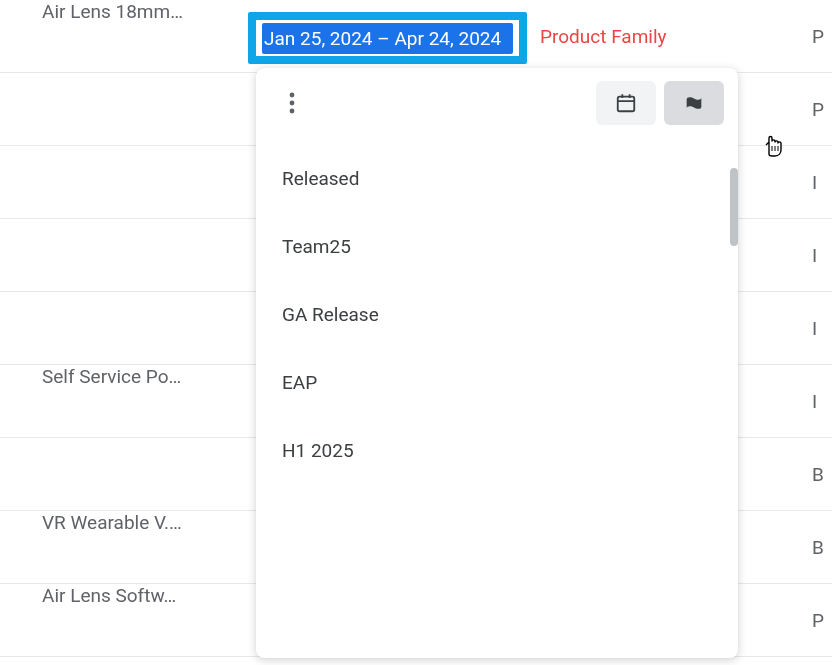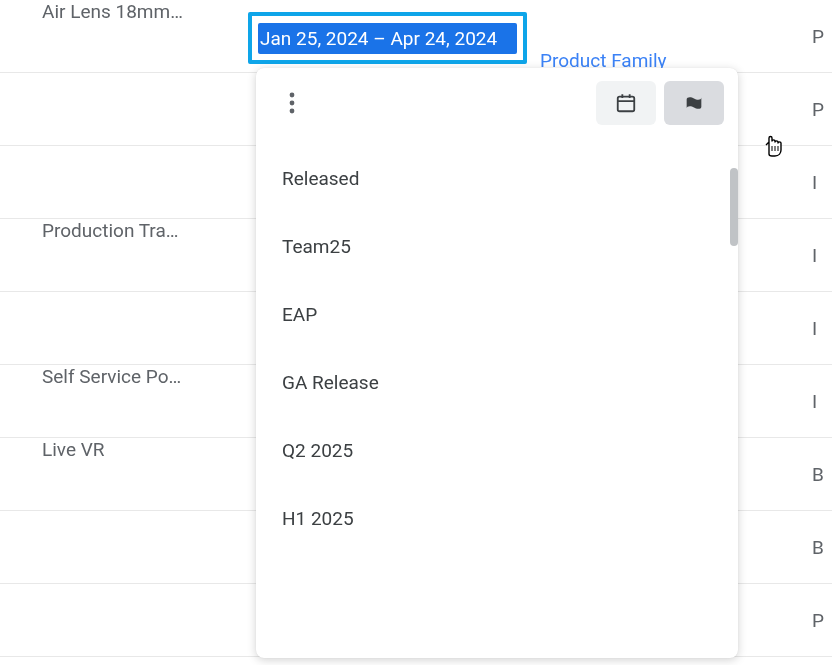--- a/index.html
+++ b/index.html
@@ -58,23 +58,23 @@
     display: flex;
     align-items: center;
     padding-left: 10px;
   }
 
   .cell-c {
     flex: 1;
     height: 100%;
     border-bottom: 1px solid #e8e8e8;
     display: flex;
-    align-items: flex-end;
+    align-items: center;
     padding-left: 10px;
-    color: #3b82f6;
+    color: #ef4444;
     font-size: 19px;
   }
 
   .cell-d {
     width: 20px;
     height: 100%;
     border-bottom: 1px solid #e8e8e8;
     display:flex;
     align-items:center;
     color:#5f6368;
@@ -82,21 +82,21 @@
     overflow:hidden;
   }
 
   
   .date-chip {
     position: absolute;
     top: 12px;
     left: 248px;
     width: 279px;
     height: 52px;
-    border: 4px solid #0ea5e9;
+    border: 8px solid #0ea5e9;
     border-radius: 2px;
     background: #fff;
     display: flex;
     align-items: center;
     padding: 4px 6px;
   }
   .date-chip-inner {
     background: #1a73e8;
     color: #fff;
     font-size: 19px;
@@ -225,23 +225,20 @@
 
   <div class="row">
     <div class="cell-b"></div>
     <div class="cell-c"></div>
     <div class="cell-d">
         <span>I</span>
       </div>
   </div>
 
   <div class="row">
-    <div class="cell-a">
-        <span>Production Tra…</span>
-      </div>
     <div class="cell-b"></div>
     <div class="cell-c"></div>
     <div class="cell-d">
         <span>I</span>
       </div>
   </div>
 
   <div class="row">
     <div class="cell-b"></div>
     <div class="cell-c"></div>
@@ -255,39 +252,42 @@
         <span>Self Service Po…</span>
       </div>
     <div class="cell-b"></div>
     <div class="cell-c"></div>
     <div class="cell-d">
         <span>I</span>
       </div>
   </div>
 
   <div class="row">
+    <div class="cell-b"></div>
+    <div class="cell-c"></div>
+    <div class="cell-d">
+        <span>B</span>
+      </div>
+  </div>
+
+  <div class="row">
     <div class="cell-a">
-        <span>Live VR</span>
+        <span>VR Wearable V.…</span>
       </div>
     <div class="cell-b"></div>
     <div class="cell-c"></div>
     <div class="cell-d">
         <span>B</span>
       </div>
   </div>
 
   <div class="row">
-    <div class="cell-b"></div>
-    <div class="cell-c"></div>
-    <div class="cell-d">
-        <span>B</span>
-      </div>
-  </div>
-
-  <div class="row">
+    <div class="cell-a">
+        <span>Air Lens Softw…</span>
+      </div>
     <div class="cell-b"></div>
     <div class="cell-c"></div>
     <div class="cell-d">
         <span>P</span>
       </div>
   </div>
 
 </div>
 
 <div class="date-chip">
@@ -320,27 +320,24 @@
   </div>
 
   <div class="dropdown-list">
     <div class="dropdown-item">
         <span>Released</span>
       </div>
     <div class="dropdown-item">
         <span>Team25</span>
       </div>
     <div class="dropdown-item">
+        <span>GA Release</span>
+      </div>
+    <div class="dropdown-item">
         <span>EAP</span>
-      </div>
-    <div class="dropdown-item">
-        <span>GA Release</span>
-      </div>
-    <div class="dropdown-item">
-        <span>Q2 2025</span>
       </div>
     <div class="dropdown-item">
         <span>H1 2025</span>
       </div>
   </div>
 
   <div class="scroll-thumb"></div>
 </div>
 
 <div class="pointer">

